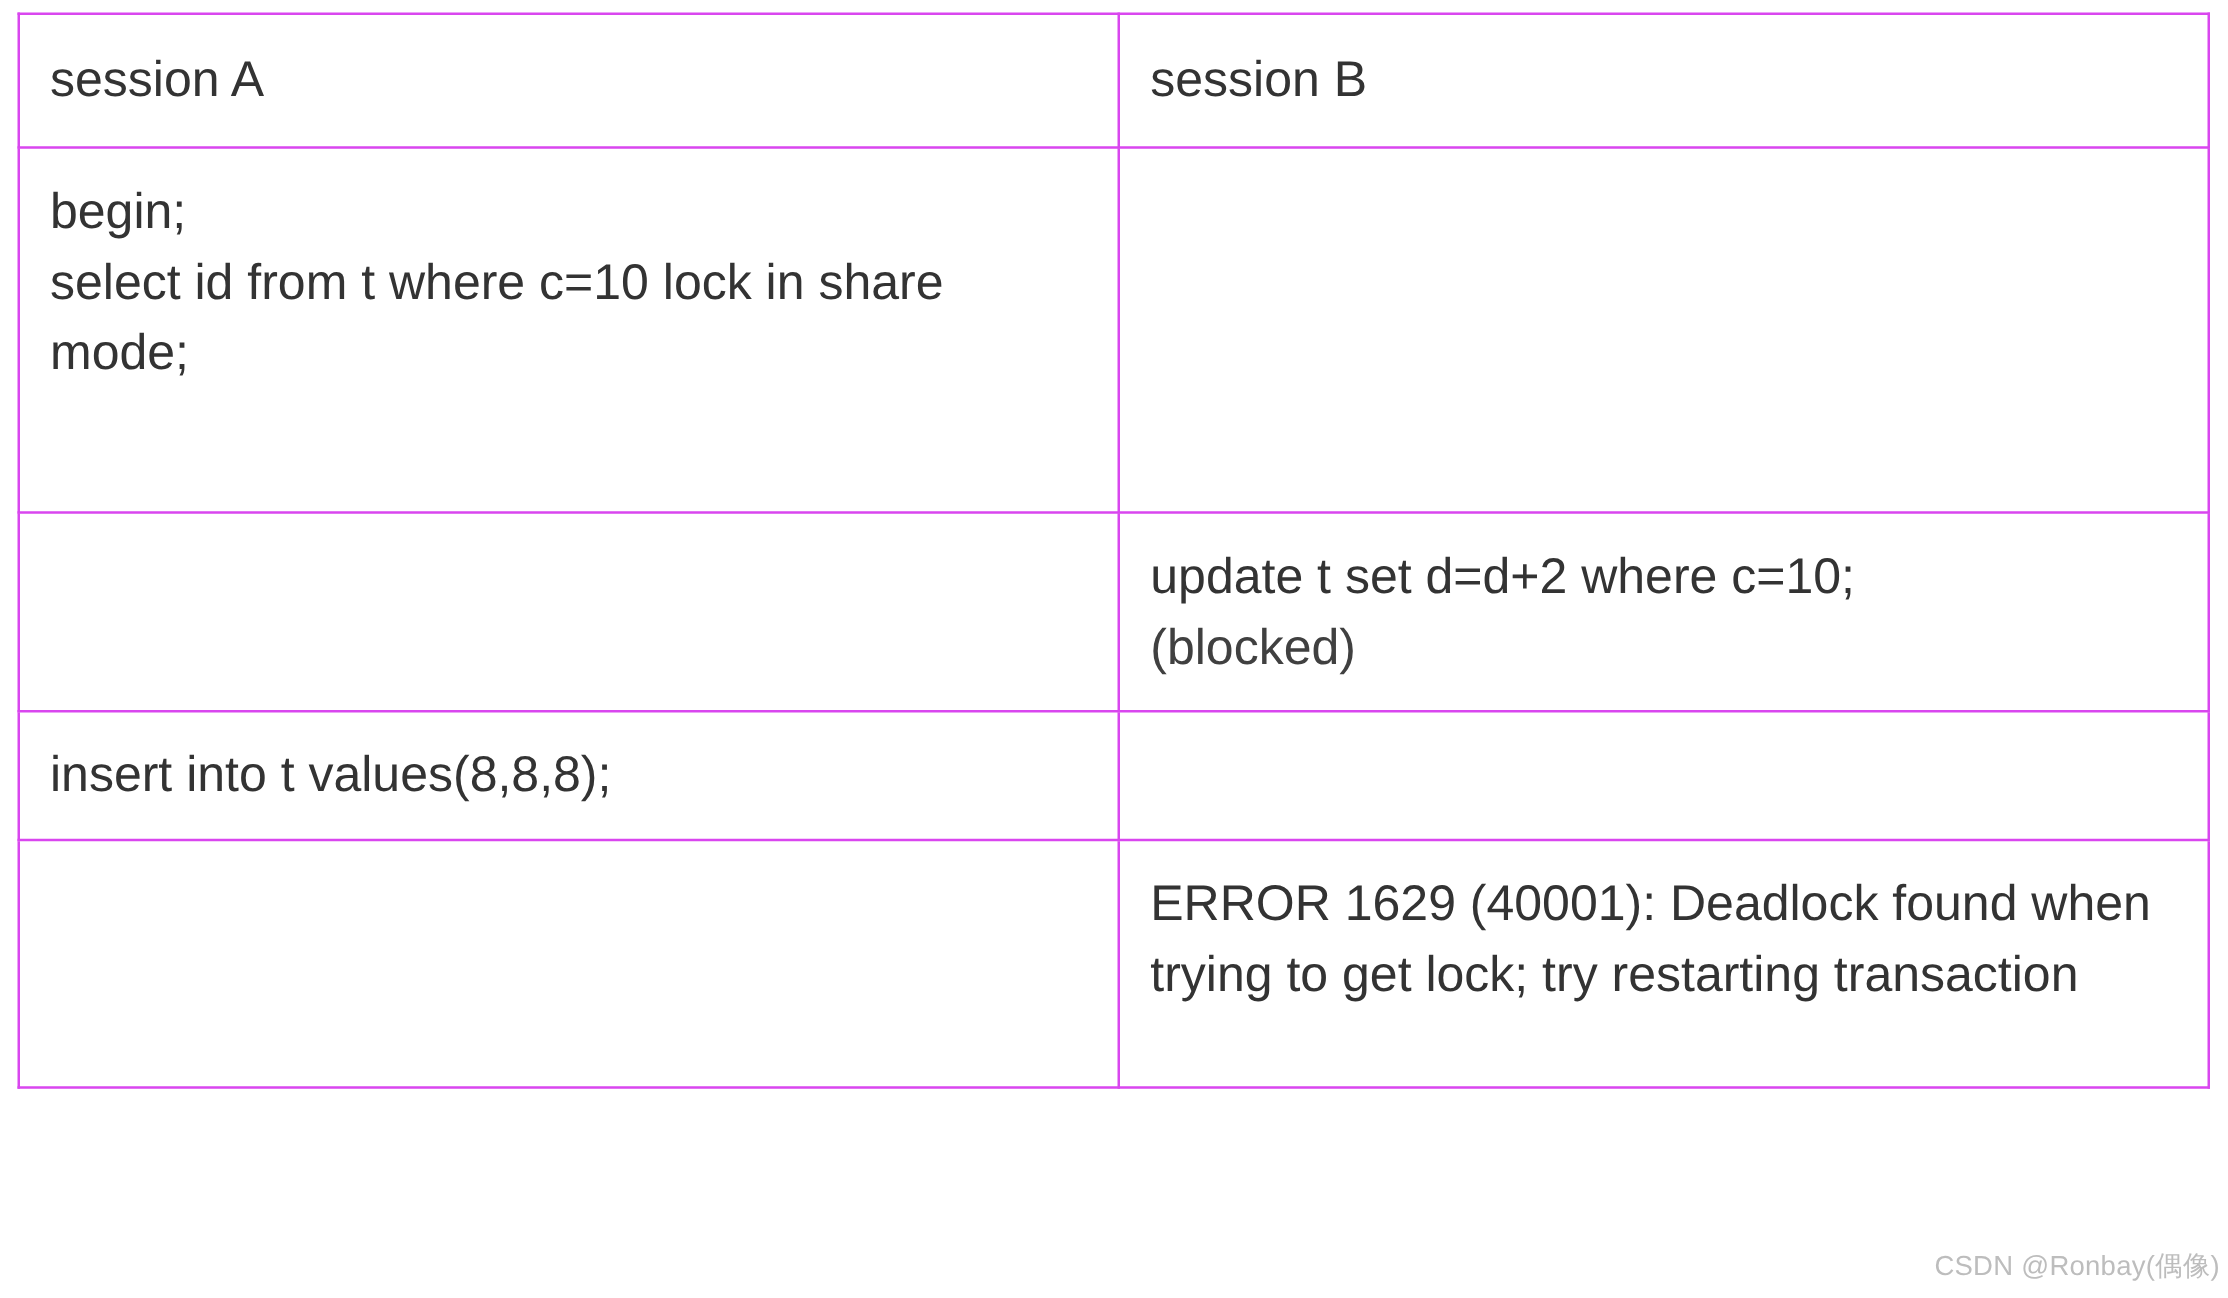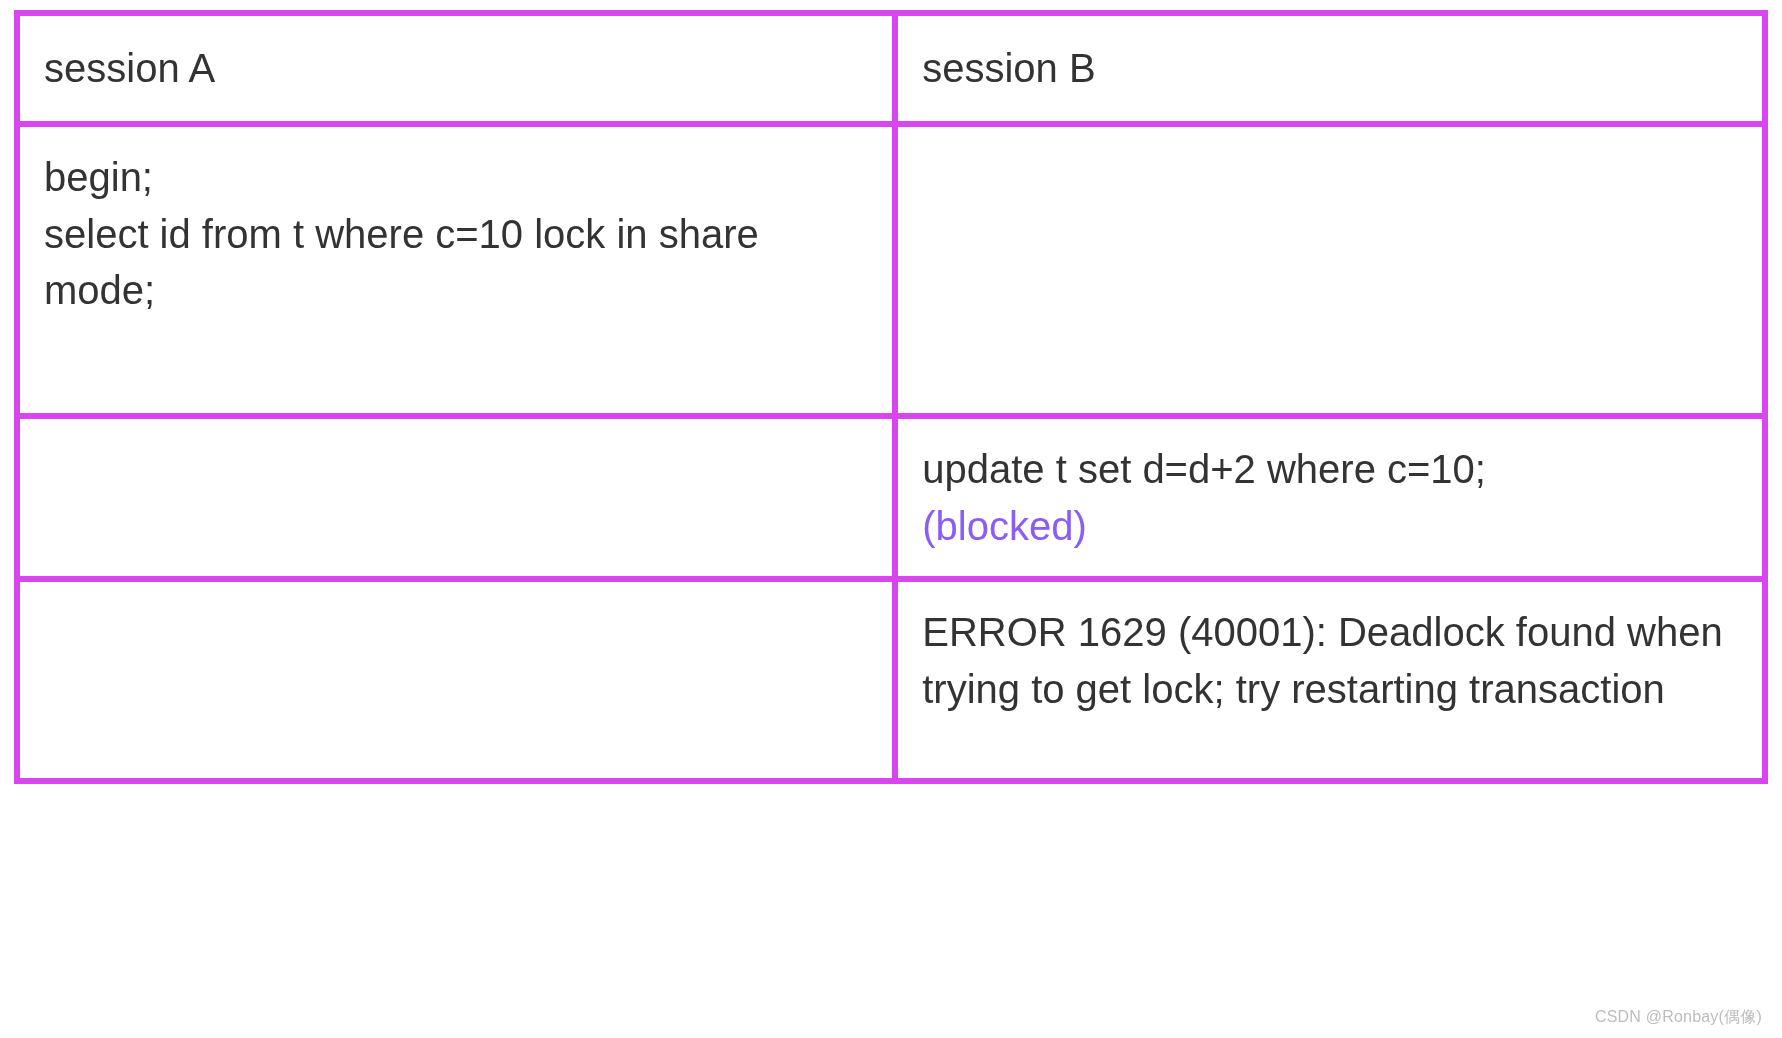--- a/index.html
+++ b/index.html
@@ -12,46 +12,46 @@
       font-family: -apple-system, BlinkMacSystemFont, "Segoe UI", "PingFang SC", "Helvetica Neue", Arial, sans-serif;
       padding: 10px 14px 40px 14px;
       width: 1782px;
     }
     table {
       border-collapse: collapse;
       width: 100%;
       table-layout: fixed;
     }
     td {
-      border: 6px solid #d946ef;
+      border: 2px solid #d946ef;
       padding: 22px 24px;
       font-size: 40px;
       line-height: 1.42;
       color: #333333;
       vertical-align: top;
       font-weight: 400;
     }
     tr.header-row td {
       padding-top: 24px;
       padding-bottom: 24px;
     }
     .col-a {
       width: 832px;
     }
     .col-b {
       width: 824px;
     }
     .blocked {
-      color: #8b5cf6;
+      color: #404040;
     }
     .watermark {
       position: absolute;
-      right: 20px;
+      right: 6px;
       bottom: 10px;
-      font-size: 16px;
+      font-size: 22px;
       color: #bdbdbd;
       font-family: Arial, "Microsoft YaHei", sans-serif;
       letter-spacing: 0.2px;
     }
     .row1-a {
       height: 292px;
     }
     .row4-b {
       padding-bottom: 60px;
     }
@@ -75,19 +75,23 @@
     <td></td>
   </tr>
   <tr>
     <td></td>
     <td>
       <span>update t set d=d+2 where c=10;</span><br>
       <span class="blocked">(blocked)</span>
     </td>
   </tr>
   <tr>
+    <td>insert into t values(8,8,8);</td>
+    <td></td>
+  </tr>
+  <tr>
     <td></td>
     <td class="row4-b">ERROR 1629 (40001): Deadlock found when trying to get lock; try restarting transaction</td>
   </tr>
 </tbody>
   </table>
 
 <div class="watermark">CSDN @Ronbay(偶像)</div>
 
 </body></html>

